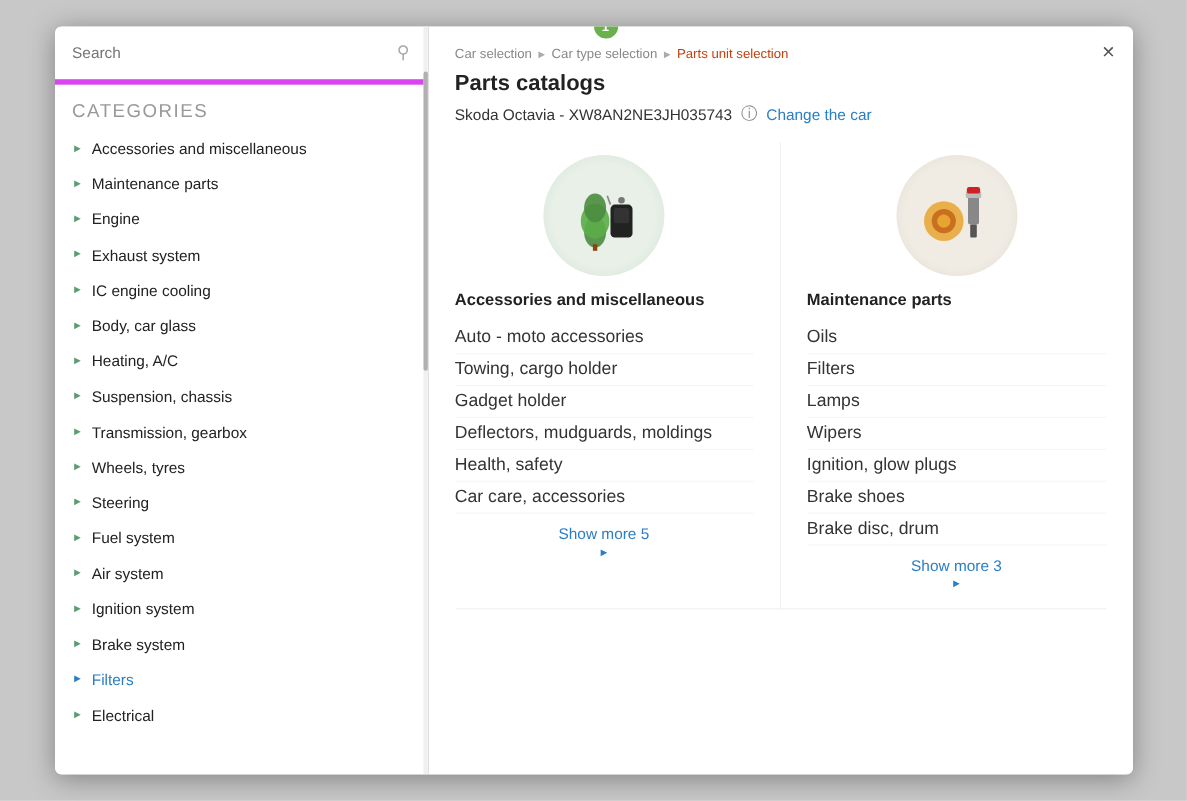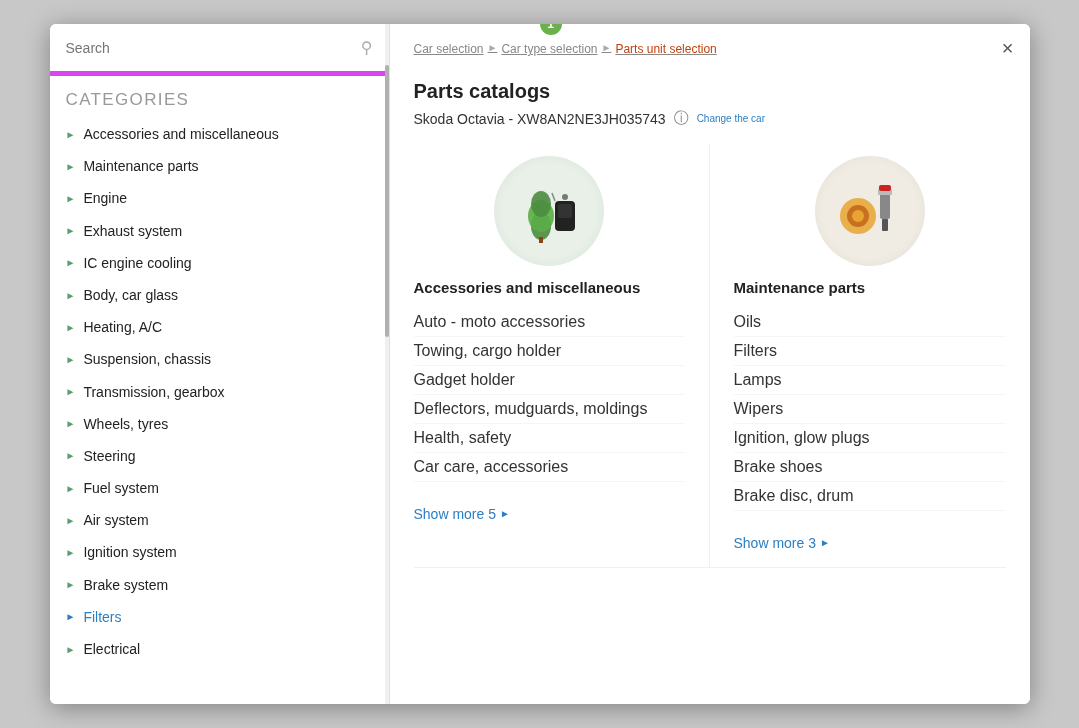--- a/index.html
+++ b/index.html
@@ -142,26 +142,25 @@
       background: #fff;
     }
 
     .main-header {
       padding: 18px 24px 0 24px;
       position: relative;
     }
 
     .breadcrumb {
       display: flex;
-      align-items: flex-start;
+      align-items: flex-end;
       font-size: 12px;
       color: #888;
       gap: 4px;
-      margin-bottom: 24px;
-      text-decoration: underline;
+      margin-bottom: 9px;
     }
 
     .breadcrumb .crumb-link {
       color: #888;
       cursor: pointer;
       text-decoration: none;
     }
 
     .breadcrumb .separator {
       color: #aaa;
@@ -190,21 +189,21 @@
 
     .car-info-icon {
       color: #888;
       font-size: 15px;
       cursor: pointer;
     }
 
     .change-car-link {
       color: #2b7ec4;
       cursor: pointer;
-      font-size: 10px;
+      font-size: 14px;
       text-decoration: none;
     }
 
     .close-btn {
       position: absolute;
       top: 14px;
       right: 16px;
       background: none;
       border: none;
       font-size: 20px;
@@ -284,24 +283,25 @@
       color: #333;
       font-size: 16px;
       border-bottom: 1px solid #f5f5f5;
       cursor: pointer;
     }
 
     .show-more {
       color: #2b7ec4;
       cursor: pointer;
       font-size: 14px;
-      margin-top: 24px;
+      margin-top: 10px;
       display: flex;
       align-items: center;
       gap: 4px;
+      flex-direction: column;
     }
 
     .show-more .arrow-right {
       font-size: 10px;
     }
 
     
     .tree-icon {
       font-size: 9px;
       margin-right: 6px;

